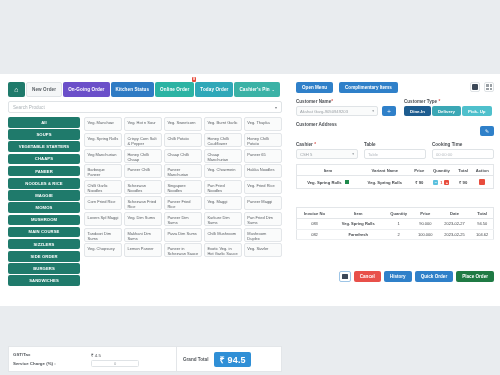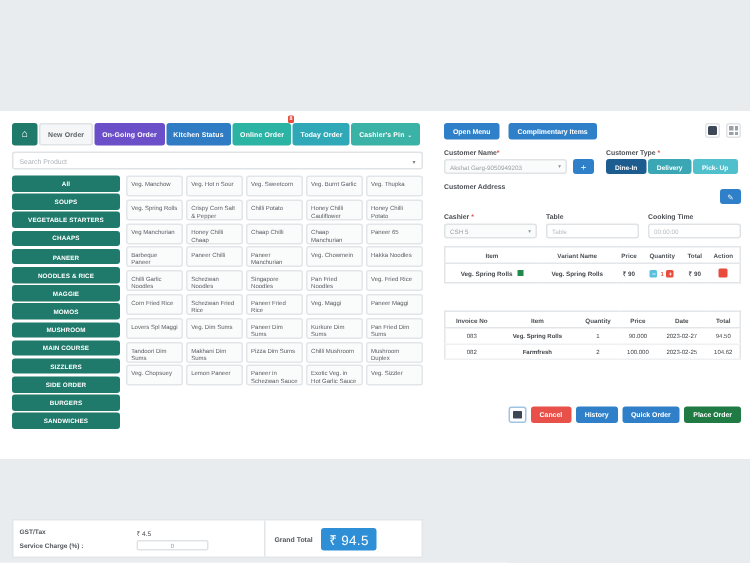--- a/index.html
+++ b/index.html
@@ -84,21 +84,21 @@
   .tlabel { width:78px; color:#54585d; font-weight:bold; }
   .tval { color:#4a4e52; }
   .svcbox {
     width:48px; height:7.5px; border:.5px solid #dfe3e6; border-radius:1.5px;
     background:#fff; font-size:4px; color:#9aa0a5; display:flex;
     align-items:center; justify-content:center;
   }
   .tright { flex:1; display:flex; align-items:center; gap:6px; padding:0 6px; }
   .gtlabel { font-size:4.6px; font-weight:bold; color:#54585d; }
   .gtval {
-    background:#2f8fd6; color:#fff; font-size:9px; font-weight:normal;
+    background:#2f8fd6; color:#fff; font-size:9px; font-weight:bold;
     padding:1px 5px; border-radius:2px; letter-spacing:.2px;
   }
 
   
   .rpanel { position:absolute; left:290px; top:0; width:210px; height:232px; padding:8px 6px 0 6px; }
   .rtop { display:flex; align-items:flex-start; }
   .pillbtn {
     height:11px; padding:0 6px; border-radius:2px; color:#fff;
     font-size:4.6px; font-weight:bold; display:flex; align-items:center;
     background:#2f80c9; margin-right:6px; white-space:nowrap;

